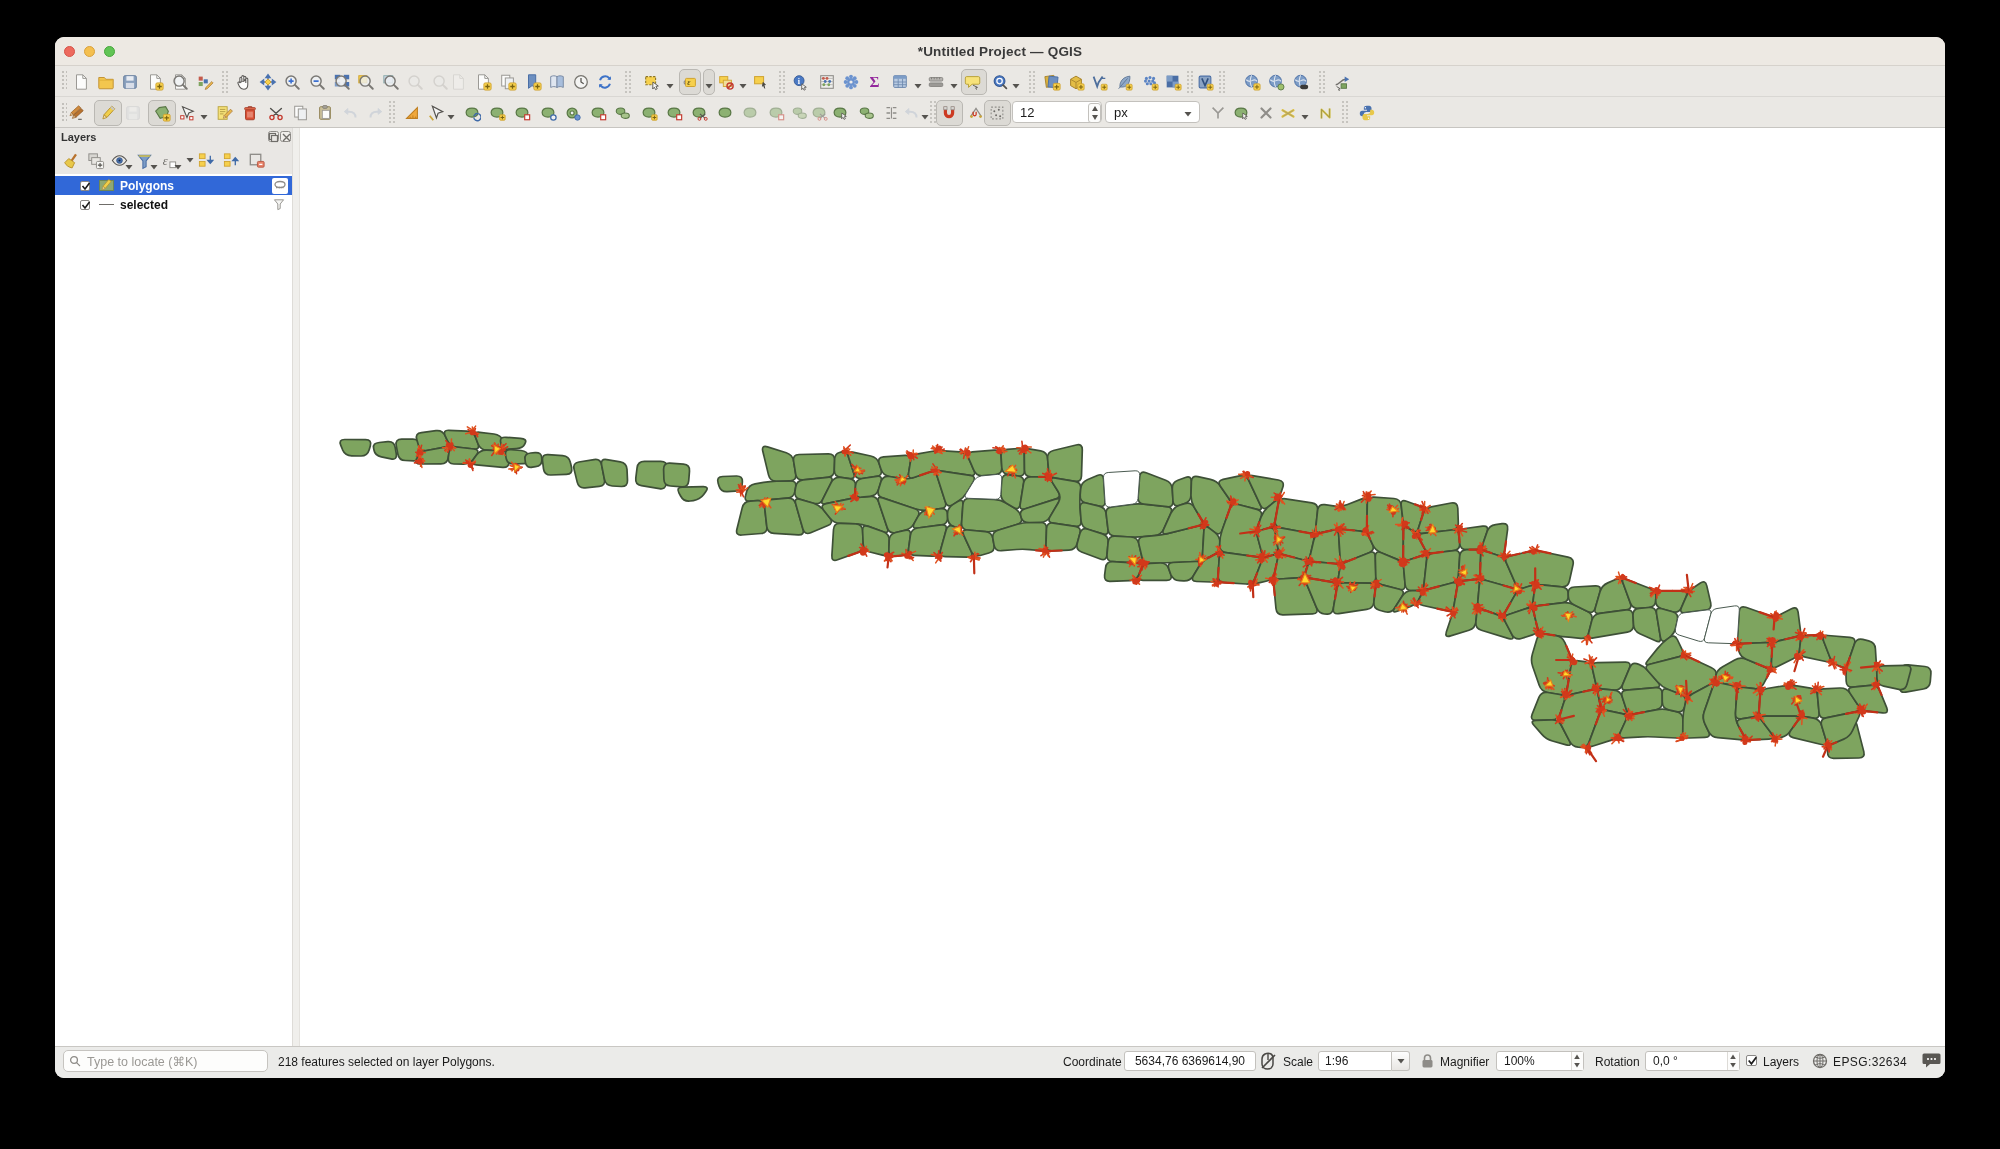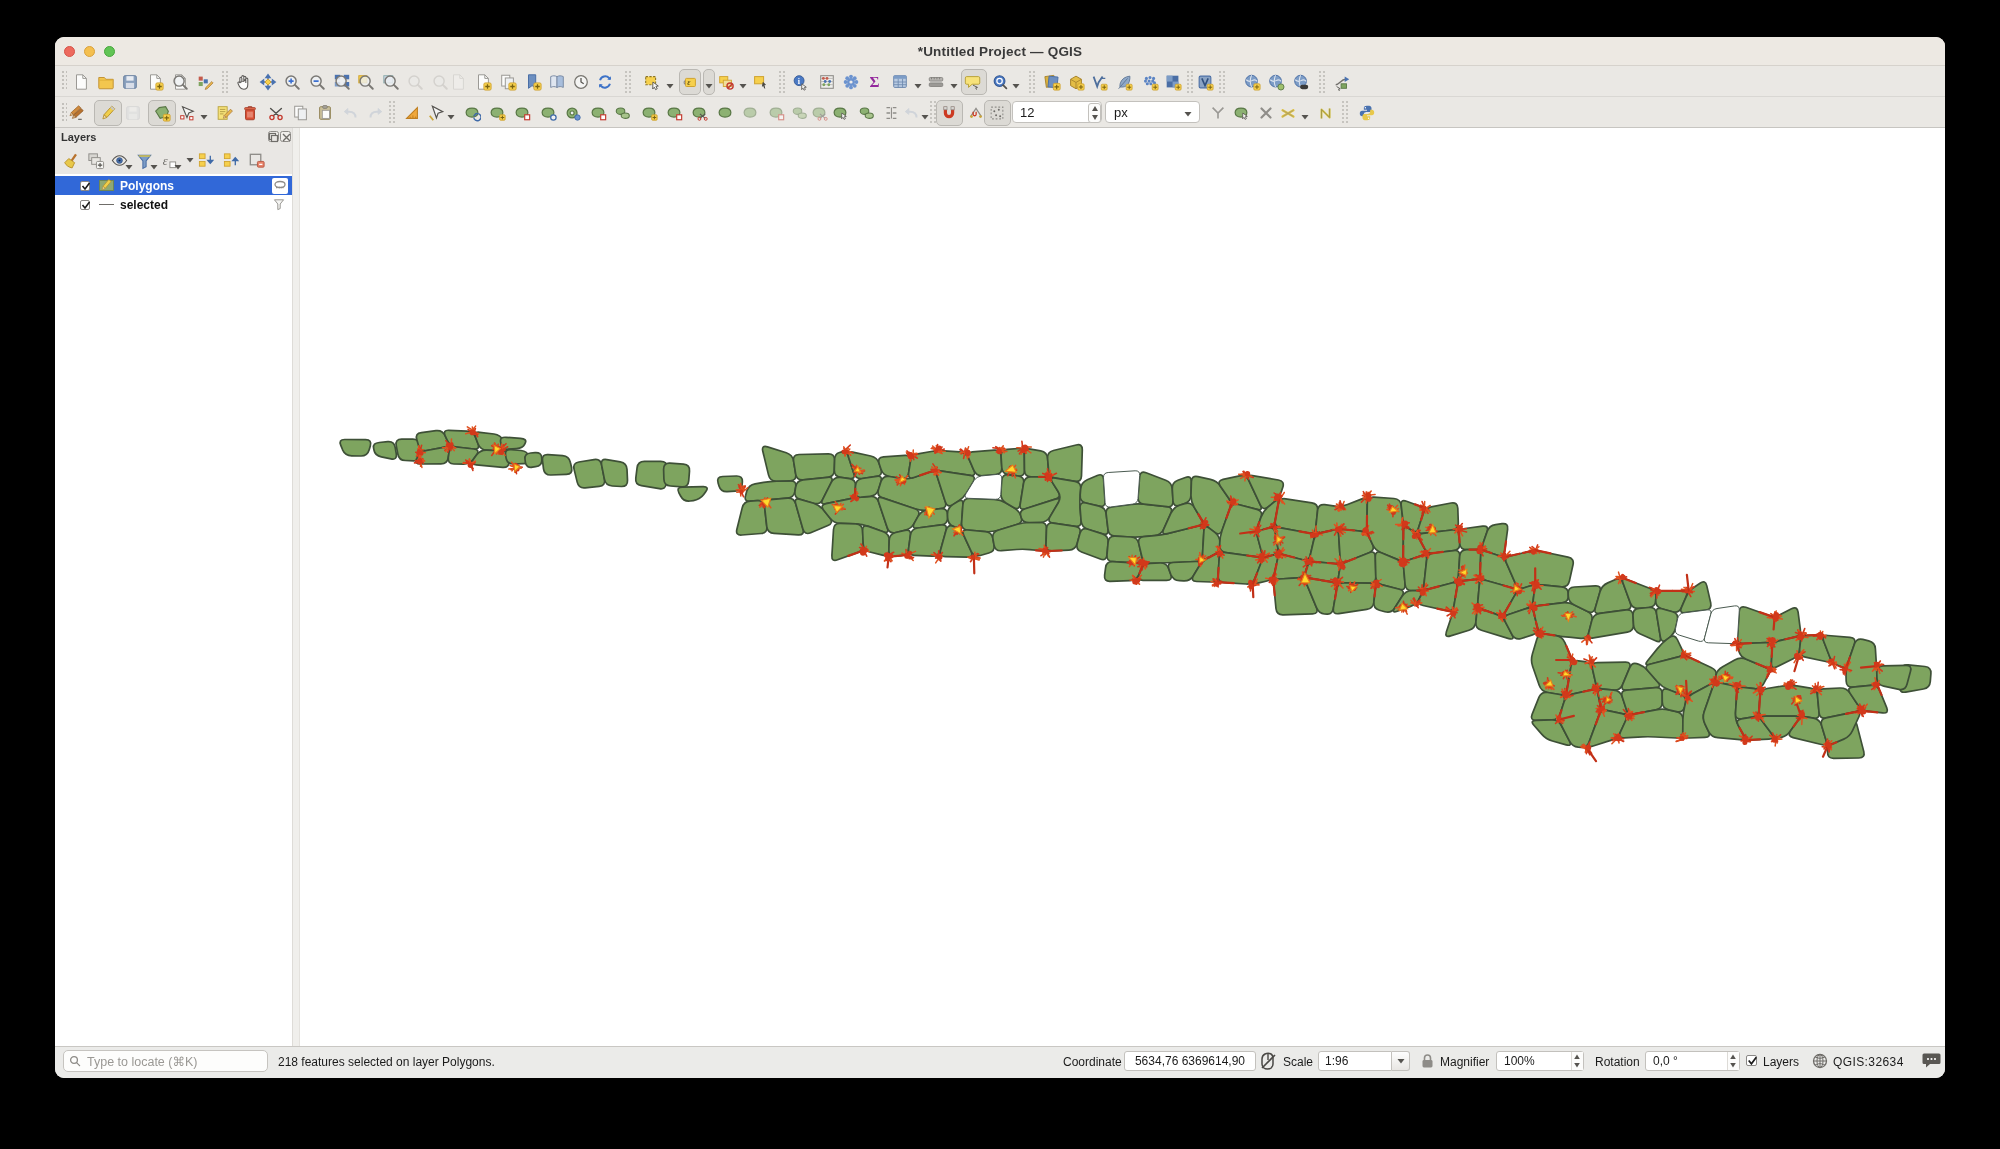--- a/index.html
+++ b/index.html
@@ -1149,17 +1149,17 @@
         <path d="M4 14.5L1.2 10h5.6z" fill="#55534f"></path>
       </svg><div class="lbl" style="left:1540px;top:1018px;font-weight:normal">Rotation</div><div class="field" style="left:1590px;top:1014px;width:95px;height:20px;padding-left:7px;line-height:18px">0,0 °</div><div style="position:absolute;left:1672px;top:1015px;width:12px;height:18px;background:#fcfcfb;border-left:1px solid #dddbd7"></div><svg style="position:absolute;left:1674px;top:1016px" width="8" height="16" viewBox="0 0 8 16">
         <path d="M4 1.5L6.8 6H1.2z" fill="#55534f"></path>
         <path d="M4 14.5L1.2 10h5.6z" fill="#55534f"></path>
       </svg><div style="position:absolute;left:1691px;top:1017.5px;width:11px;height:11px;background:#fff;border:1px solid #8a8886;border-radius:2px"></div><svg style="position:absolute;left:1691px;top:1016.5px" width="13" height="13" viewBox="0 0 12 12">
         <path d="M2.5 6l2.5 3 4.5-6" fill="none" stroke="#1b1b1b" stroke-width="1.6"></path>
       </svg><div class="lbl" style="left:1708px;top:1018px;font-weight:normal">Layers</div><svg style="position:absolute;left:1757px;top:1016px" width="16" height="16" viewBox="0 0 16 16">
         <circle cx="8" cy="8" r="6.5" fill="none" stroke="#6f6d69" stroke-width="1.3"></circle>
         <path d="M1.5 8h13M8 1.5v13M3 3.8c3 2 7 2 10 0M3 12.2c3-2 7-2 10 0" fill="none" stroke="#6f6d69" stroke-width="1"></path>
         <ellipse cx="8" cy="8" rx="3" ry="6.5" fill="none" stroke="#6f6d69" stroke-width="1"></ellipse>
-      </svg><div class="lbl" style="left:1778px;top:1018px;letter-spacing:0.4px">QGIS:32634</div><svg style="position:absolute;left:1867px;top:1015px" width="19" height="17" viewBox="0 0 19 17">
+      </svg><div class="lbl" style="left:1778px;top:1018px;letter-spacing:0.4px">EPSG:32634</div><svg style="position:absolute;left:1867px;top:1015px" width="19" height="17" viewBox="0 0 19 17">
         <path d="M2 2h15a1.5 1.5 0 0 1 1.5 1.5V11a1.5 1.5 0 0 1-1.5 1.5H8L4 16v-3.5H2A1.5 1.5 0 0 1 .5 11V3.5A1.5 1.5 0 0 1 2 2z" fill="#595753" transform="translate(0 -0.5)"></path>
         <circle cx="6" cy="7" r="1.1" fill="#fff"></circle>
         <circle cx="9.5" cy="7" r="1.1" fill="#fff"></circle>
         <circle cx="13" cy="7" r="1.1" fill="#fff"></circle>
       </svg></path></div>
 </body></html>

